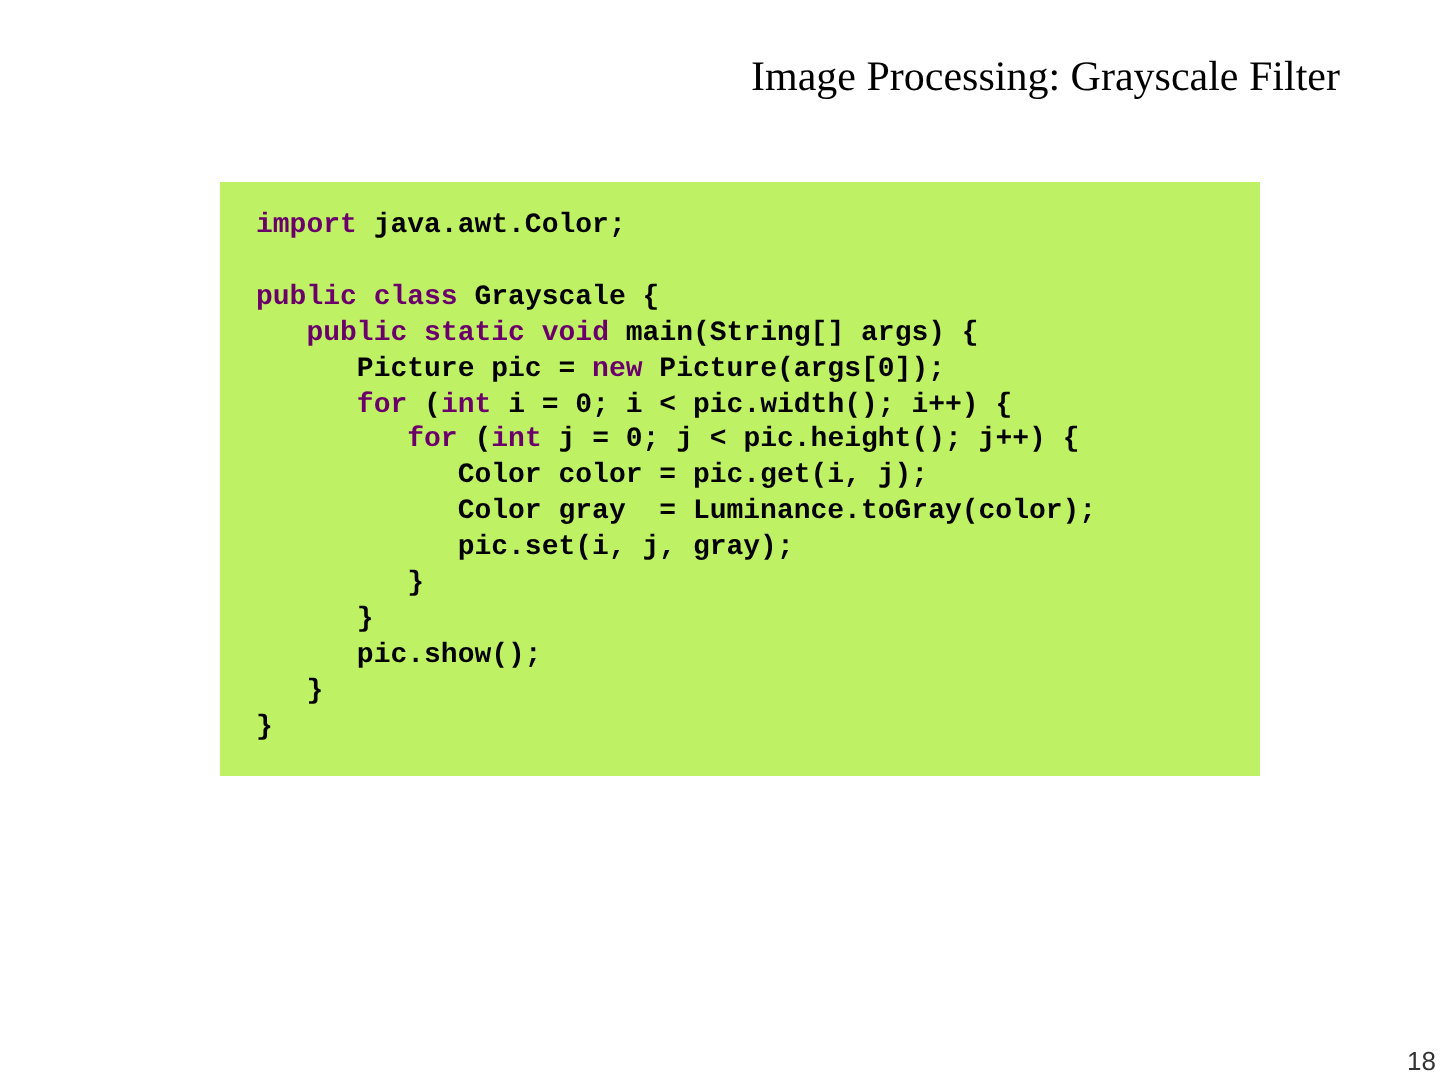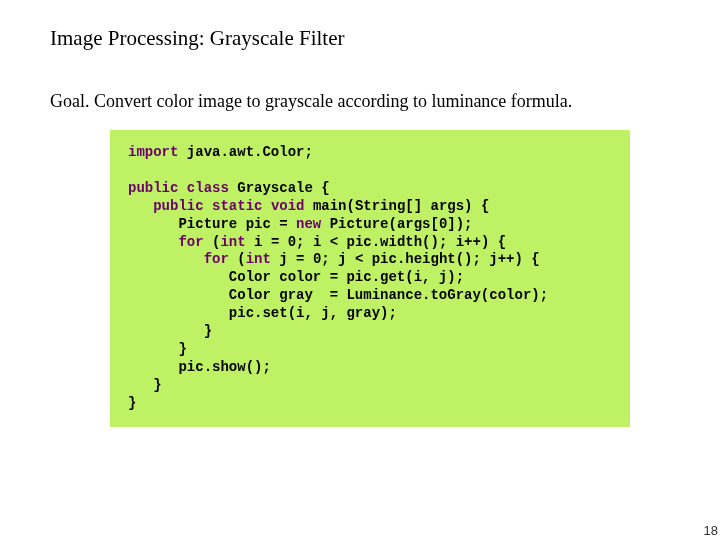--- a/index.html
+++ b/index.html
@@ -9,21 +9,21 @@
     height: 540px;
     background: #fff;
     font-family: Georgia, "Times New Roman", serif;
     color: #000;
     position: relative;
   }
   .slide {
     padding: 18px 50px 0 50px;
   }
   .title {
-    text-align: left;
+    text-align: right;
     font-size: 21px;
     font-family: "Comic Sans MS", "Segoe Script", cursive, Georgia, serif;
     margin: 8px 0 40px 0;
   }
   .goal-line {
     font-size: 18px;
     font-family: "Comic Sans MS", "Segoe Script", cursive, Georgia, serif;
     margin: 0 0 18px 0;
   }
   .goal-label {  }
@@ -47,23 +47,20 @@
     font-size: 13px;
     color: #333;
   }
 </style>
 </head>
 <body>
 
 <div class="slide">
   <div class="title">Image Processing:  Grayscale Filter</div>
 
-  <p class="goal-line">
-    <span class="goal-label">Goal.</span><span>  Convert color image to grayscale according to luminance formula.</span>
-  </p>
 
   <div class="code-block"><span class="kw">import</span><span> java.awt.Color;</span>
 
 <span class="kw">public</span> <span class="kw">class</span> <span>Grayscale</span><span> {</span>
 <span>   </span><span class="kw">public</span> <span class="kw">static</span> <span class="kw">void</span> <span>main</span><span>(String[] args)</span><span> {</span>
 <span>      </span><span>Picture pic = </span><span class="kw">new</span><span> Picture(args[0]);</span>
 <span>      </span><span class="kw">for</span><span> (</span><span class="kw">int</span><span> i = 0; i &lt; pic.width(); i++) {</span>
 <span>         </span><span class="kw">for</span><span> (</span><span class="kw">int</span><span> j = 0; j &lt; pic.height(); j++) {</span>
 <span>            </span><span>Color color = pic.get(i, j);</span>
 <span>            </span><span>Color gray  = Luminance.toGray(color);</span>

